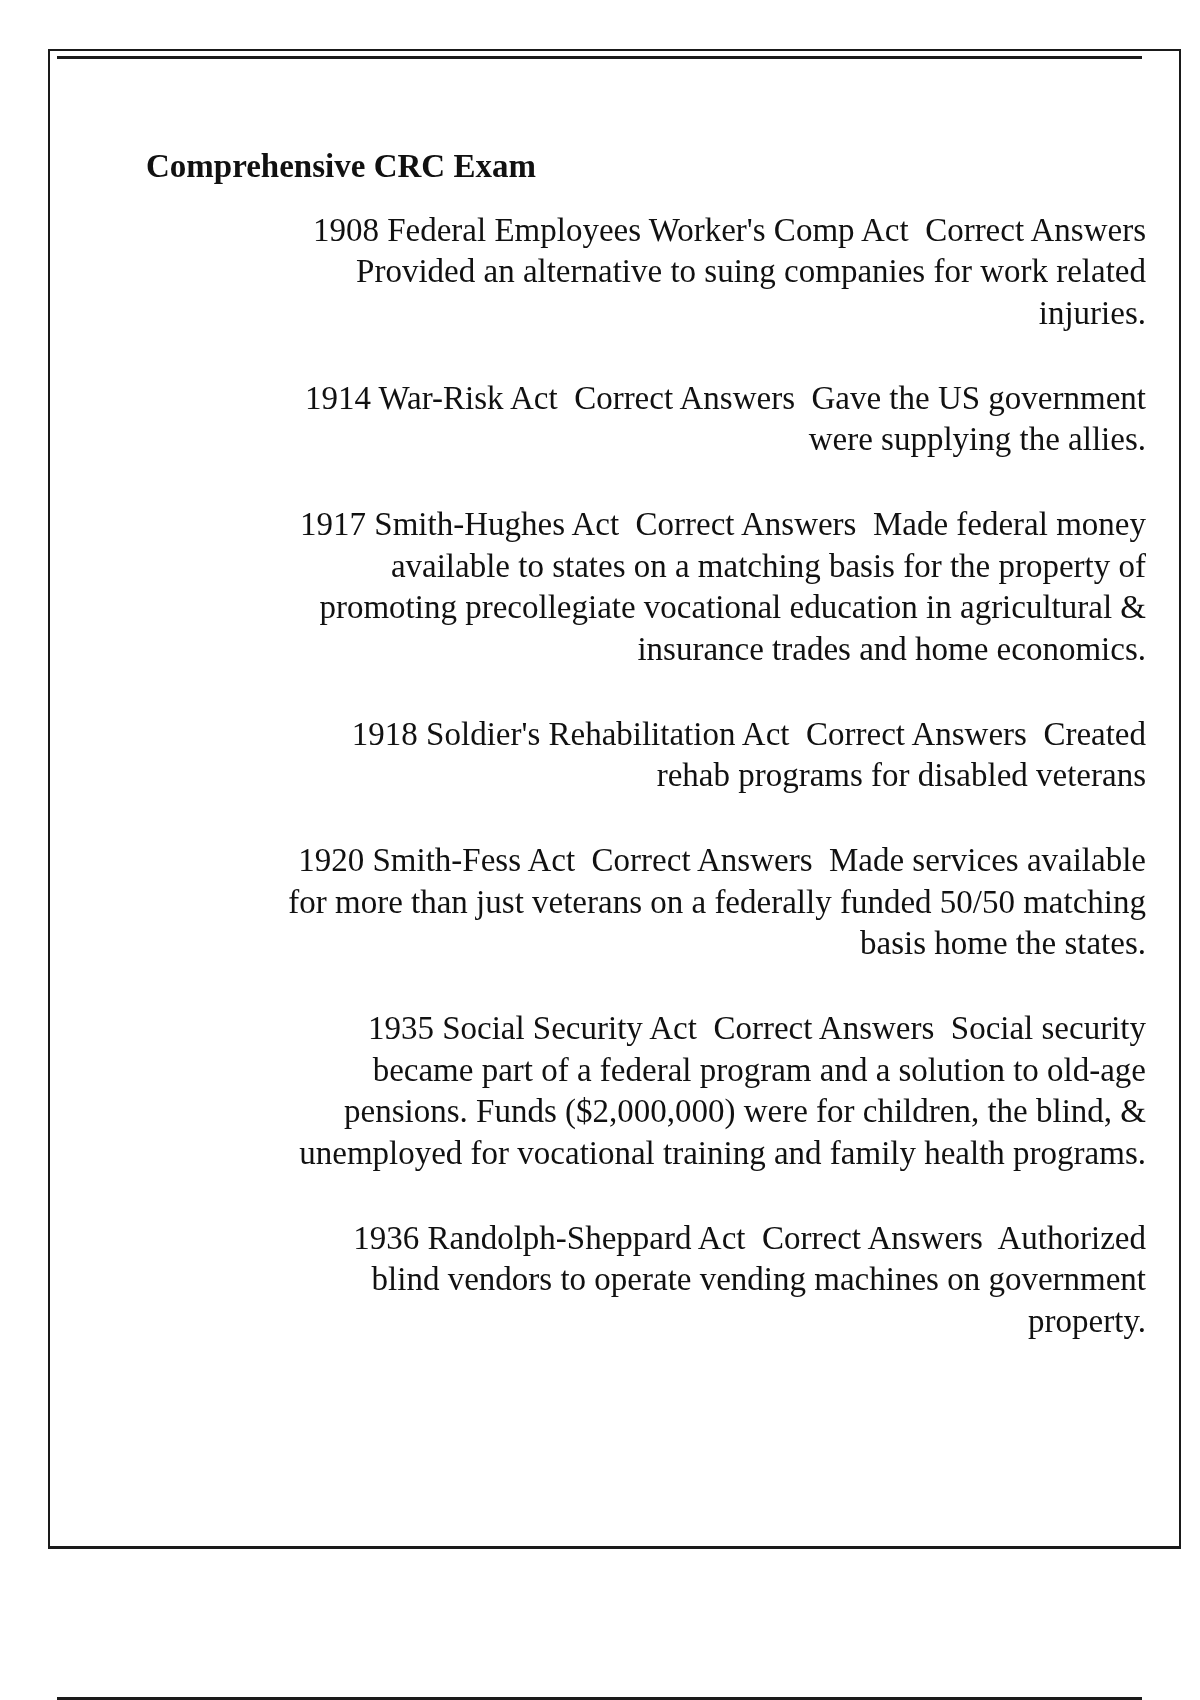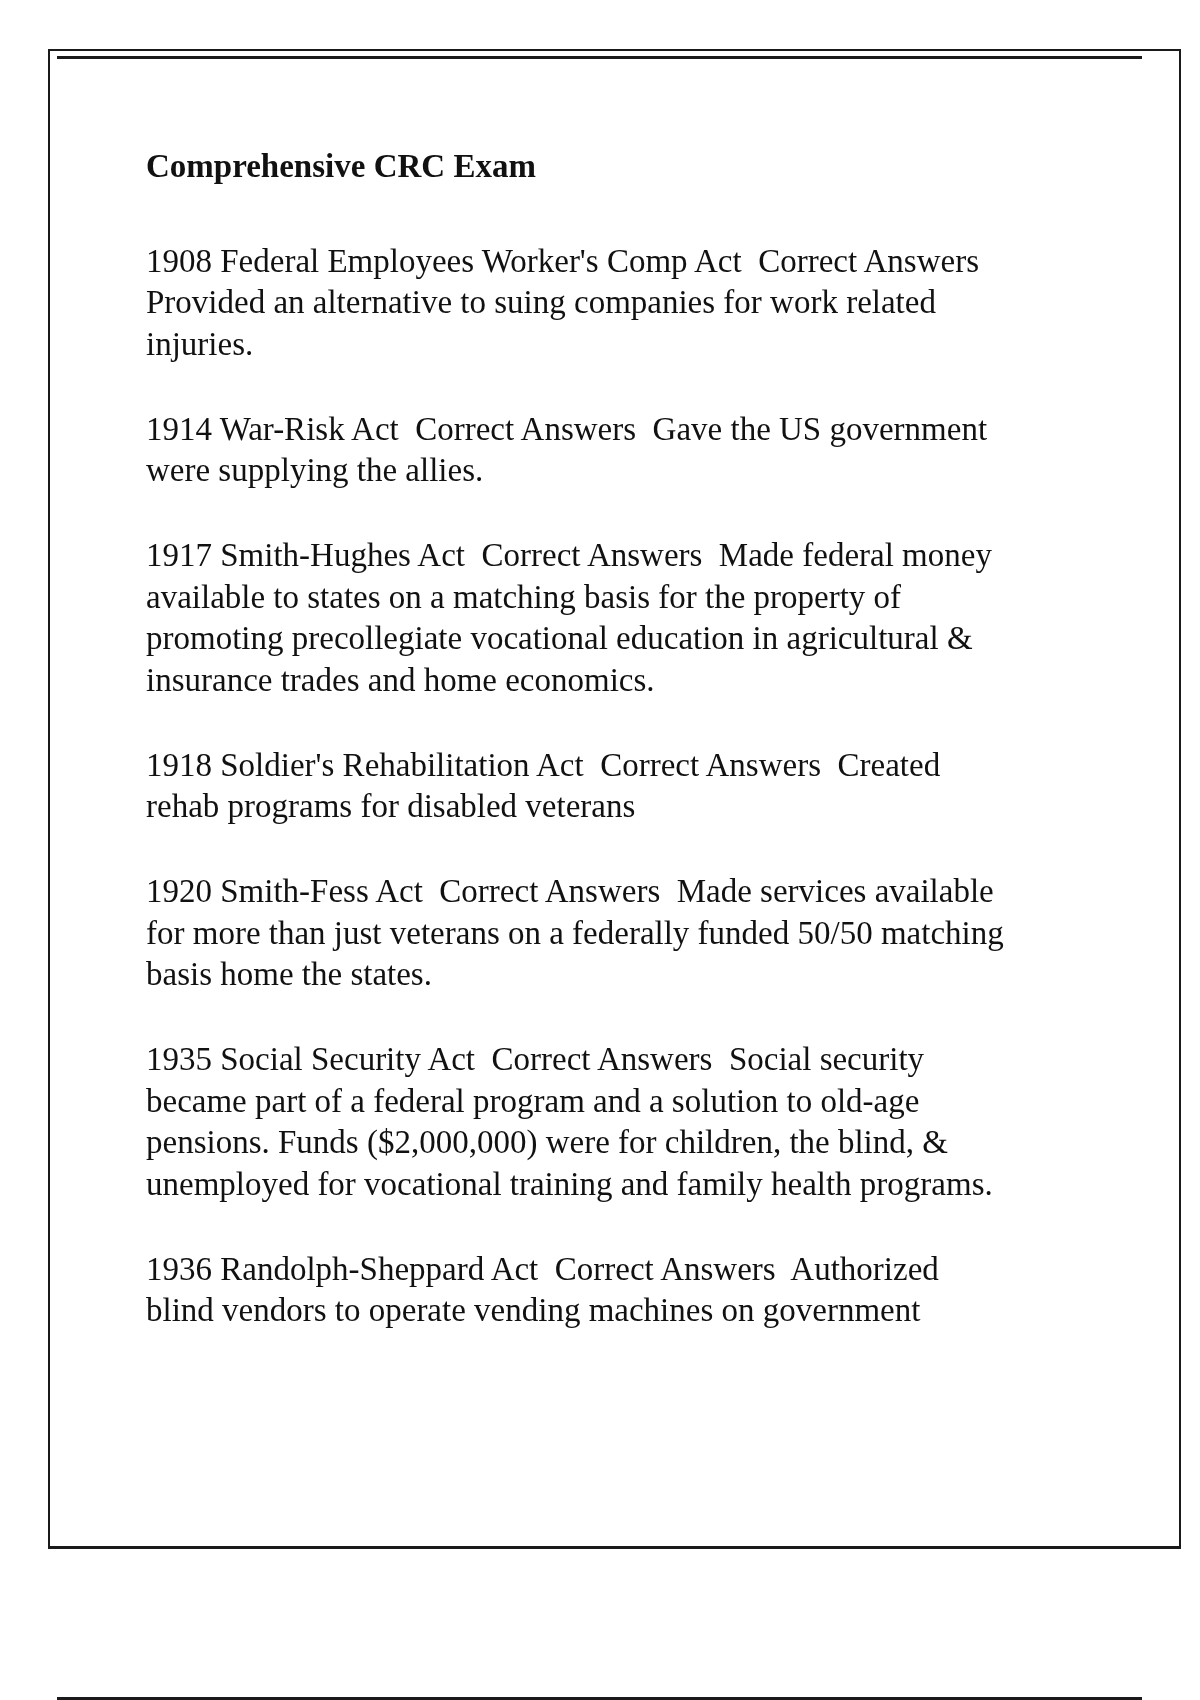--- a/index.html
+++ b/index.html
@@ -44,31 +44,32 @@
     .content {
       position: absolute;
       left: 146px;
       top: 146px;
       width: 1000px;
     }
     .doc-title {
       font-weight: bold;
       font-size: 33px;
       line-height: 41.5px;
-      margin: 0 0 53px 0;
+      margin: 0 0 22px 0;
       white-space: nowrap;
     }
     .entry {
       font-size: 33px;
       line-height: 41.5px;
       margin: 0 0 43.5px 0;
     }
     .entry .line {
       display: block;
       white-space: pre;
+      text-align: right;
     }
   </style>
 </head>
 <body>
 
 <div class="page-box"></div>
 <div class="header-rule"></div>
 
 <div class="content">
   <div class="doc-title">Comprehensive CRC Exam</div>
@@ -105,16 +106,17 @@
   <div class="entry">
     <span class="line">1935 Social Security Act  Correct Answers  Social security</span>
     <span class="line">became part of a federal program and a solution to old-age</span>
     <span class="line">pensions. Funds ($2,000,000) were for children, the blind, &amp;</span>
     <span class="line">unemployed for vocational training and family health programs.</span>
   </div>
 
   <div class="entry">
     <span class="line">1936 Randolph-Sheppard Act  Correct Answers  Authorized</span>
     <span class="line">blind vendors to operate vending machines on government</span>
+    <span class="line">property.</span>
   </div>
 </div>
 
 <div class="footer-rule"></div>
 
 </body></html>

